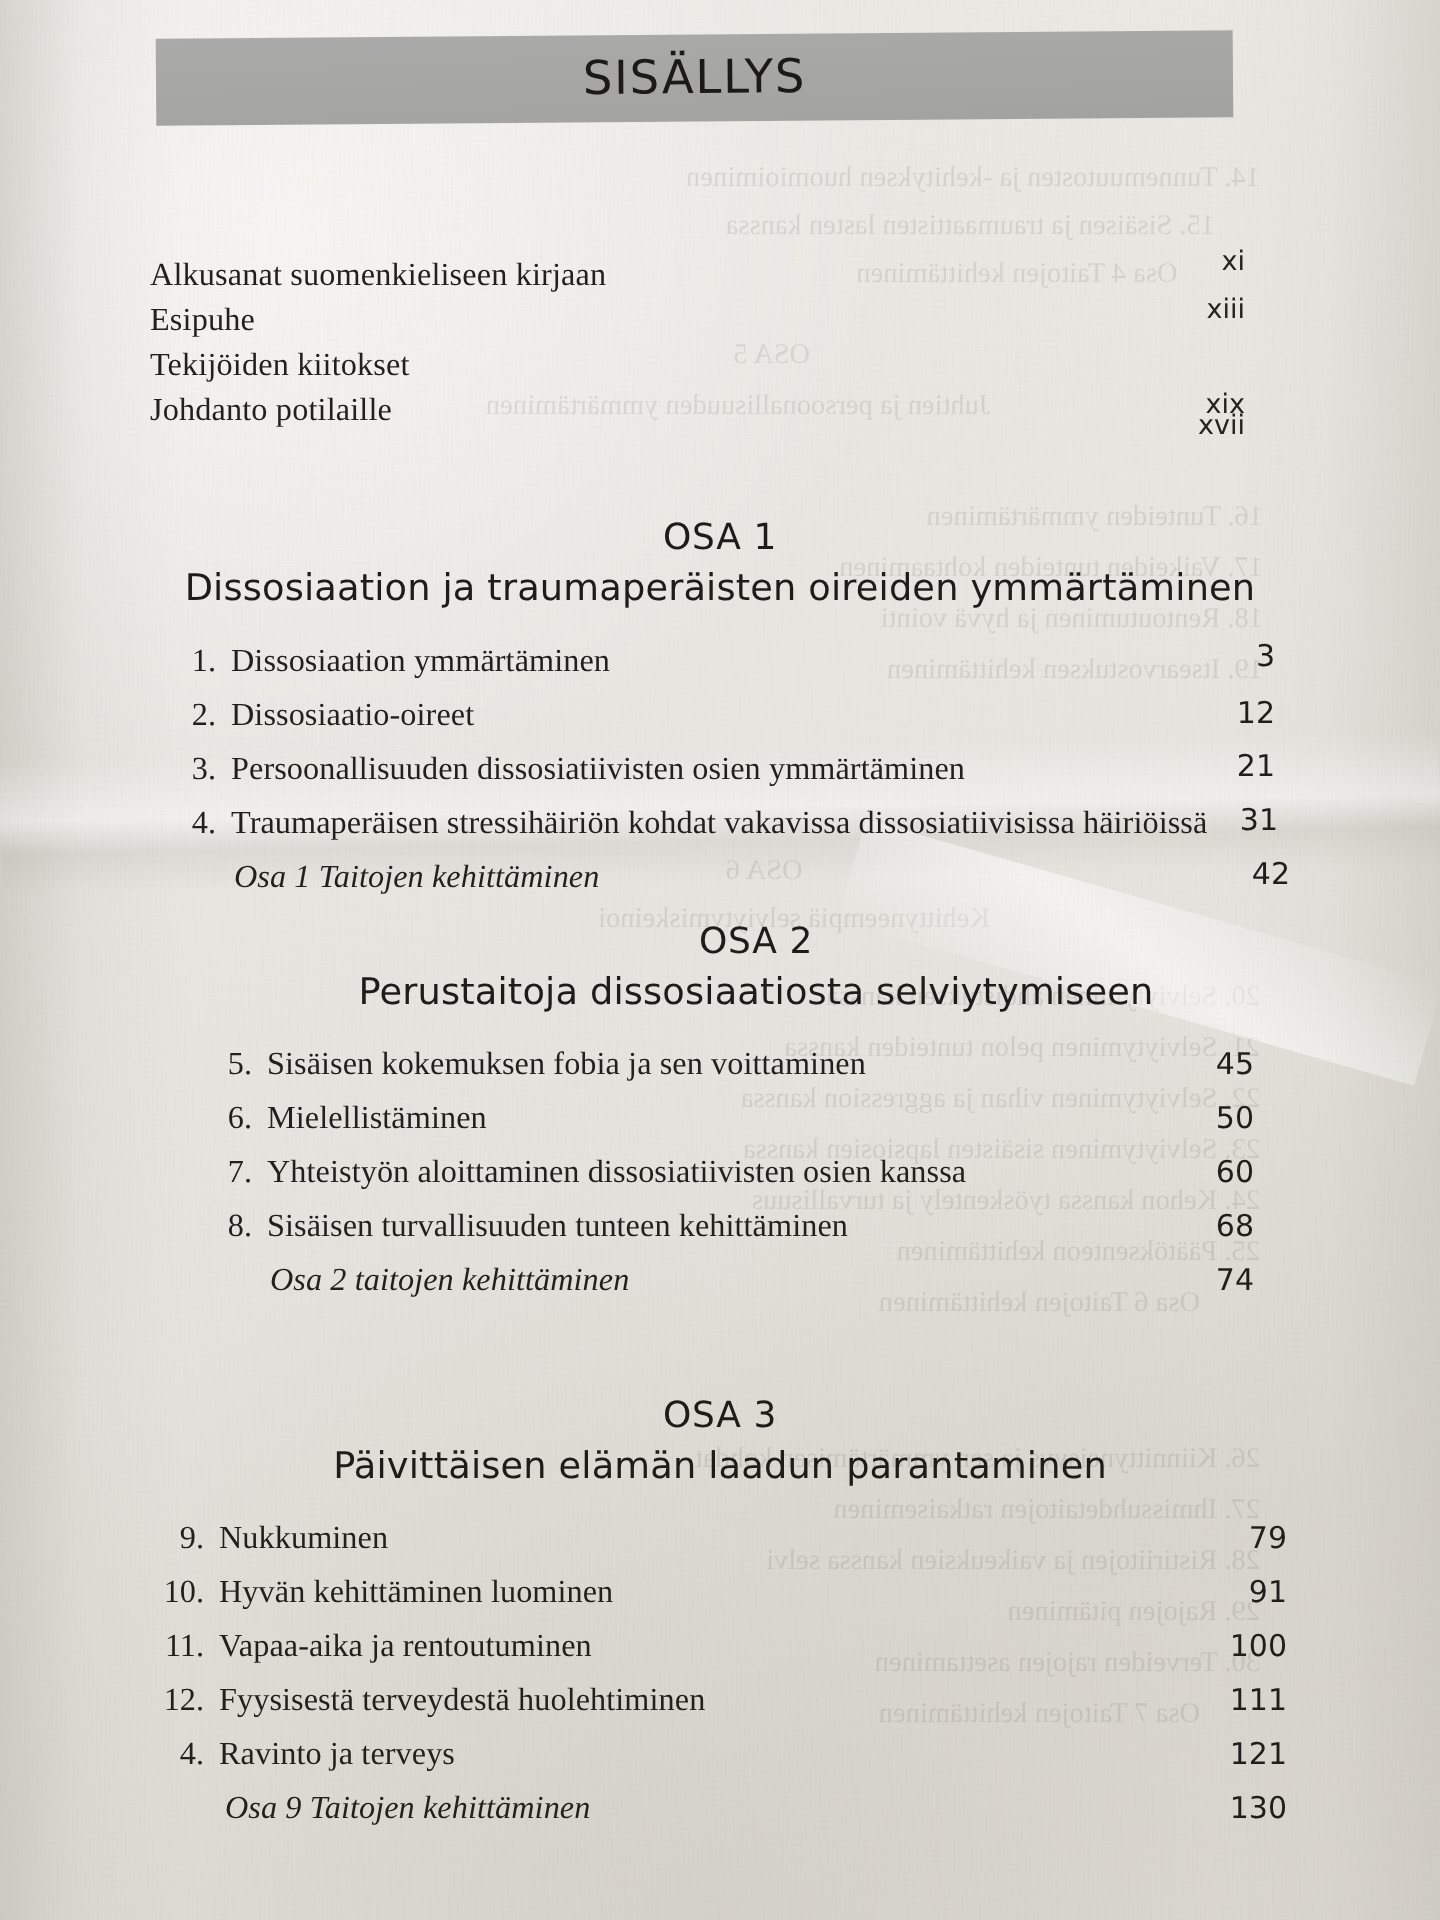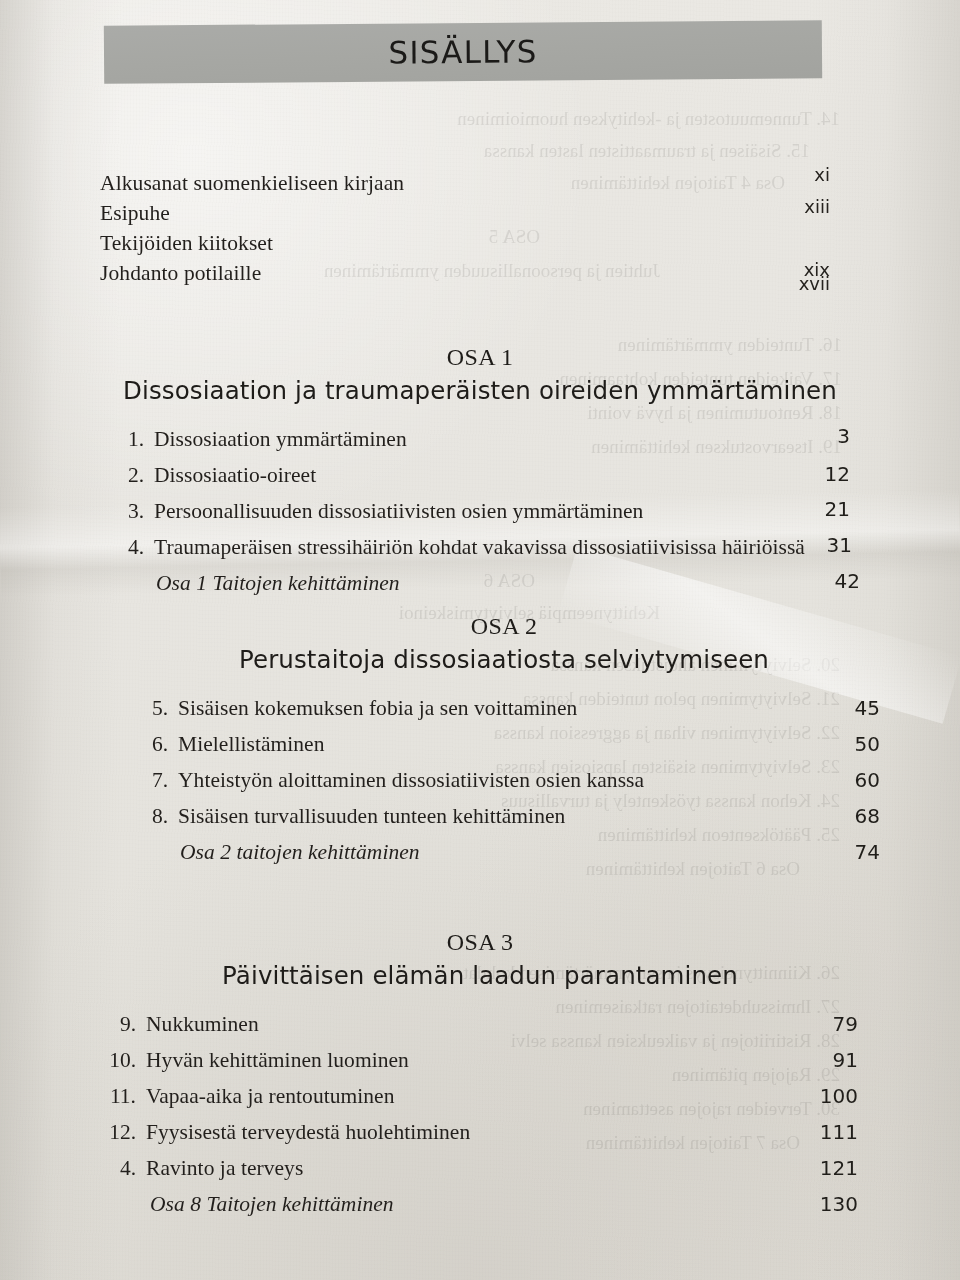--- a/index.html
+++ b/index.html
@@ -150,21 +150,20 @@
   }
   .part-head {
     text-align: center;
     font-family: "DejaVu Sans", sans-serif;
     color: #1e1c19;
   }
   .part-label {
     font-size: 24px;
     letter-spacing: .4px;
     margin-bottom: 5px;
-    font-family: Liberation Serif, serif;
   }
   .part-title {
     font-size: 24.5px;
     letter-spacing: .1px;
   }
 
   .entries {
     margin-top: 16px;
     position: relative;
     padding: 0 0 0 0;
@@ -208,21 +207,21 @@
 
   
   #part1 { top: 344px; }
   #part1 .entries .entry:nth-child(1) .pg { left: 782px; line-height: 30px; }
   #part1 .entries .entry:nth-child(2) .pg { left: 782px; line-height: 34px; }
   #part1 .entries .entry:nth-child(3) .pg { left: 782px; line-height: 32px; }
   #part1 .entries .entry:nth-child(4) .pg { left: 784px; line-height: 32px; }
   #part1 .entries .entry:nth-child(5) .pg { left: 792px; line-height: 32px; }
 
   #part2 { top: 613px; padding-left: 24px; }
-  #part2 .entries .entry .pg { left: 788px; }
+  #part2 .entries .entry .pg { left: 744px; }
 
   #part3 { top: 893px; margin-top: 36px; }
   #part3 .entries .entry .num { left: 78px; width: 58px; }
   #part3 .entries .entry .title { left: 146px; }
   #part3 .entries .entry .title.italic { left: 150px; }
   #part3 .entries .entry .pg { left: 790px; width: 68px; }
 </style>
 </head>
 <body>
 
@@ -366,20 +365,20 @@
             <span class="title">Fyysisestä terveydestä huolehtiminen</span>
             <span class="pg">111</span>
           </div>
           <div class="entry">
             <span class="num">4.</span>
             <span class="title">Ravinto ja terveys</span>
             <span class="pg">121</span>
           </div>
           <div class="entry">
             <span class="num"></span>
-            <span class="title italic">Osa 8 Taitojen kehittäminen</span>
+            <span class="title italic">Osa 9 Taitojen kehittäminen</span>
             <span class="pg">130</span>
           </div>
         </div>
       </div>
 
   </div>
 </div>
 
 </body></html>

